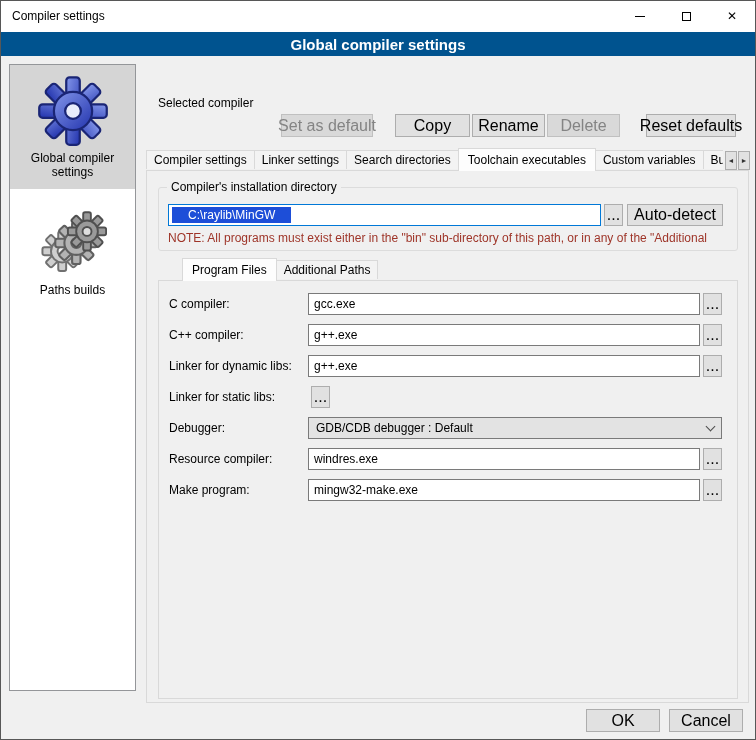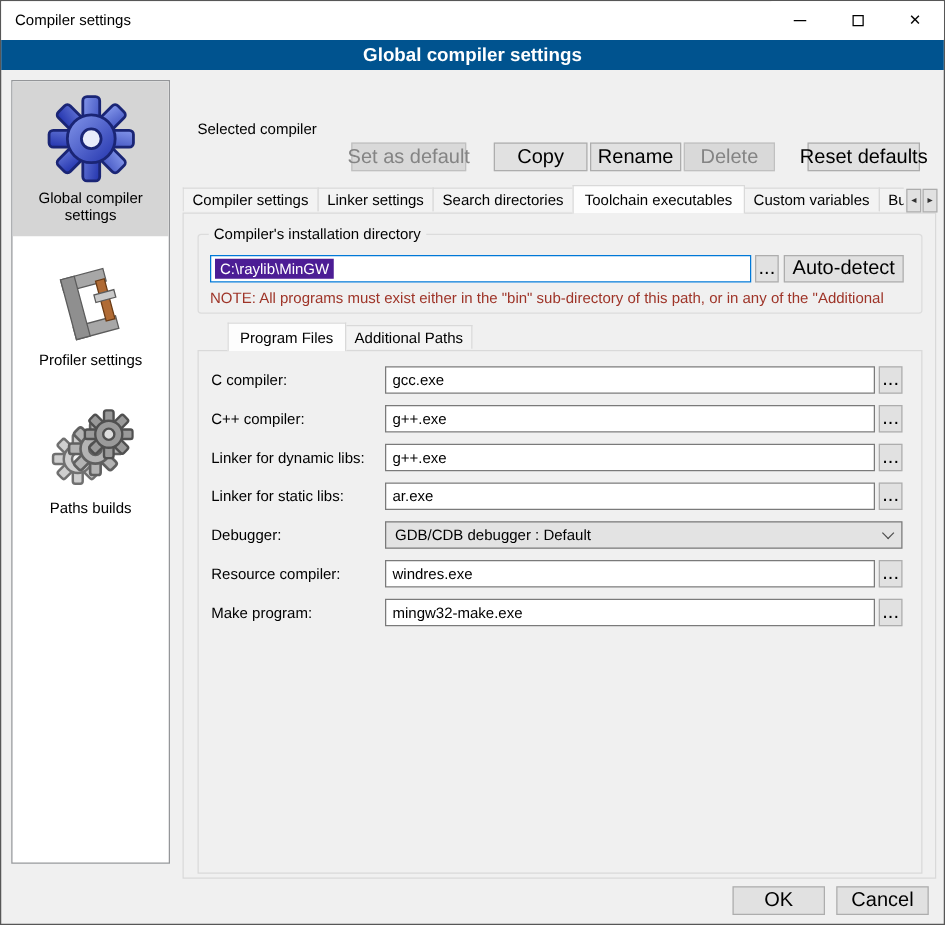--- a/index.html
+++ b/index.html
@@ -64,21 +64,21 @@
   .page { position:absolute; left:145px; top:169px; width:603px; height:533px; border:1px solid #d9d9d9;
           background:#f0f0f0; }
 
   
   .groupbox { position:absolute; left:11px; top:16px; width:580px; height:64px;
               border:1px solid #dcdcdc; border-radius:3px; padding:0 14px 0 9px; }
   .group-legend { position:absolute; top:-8px; left:8px; background:#f0f0f0; padding:0 4px; }
   .dir-row { display:flex; align-items:center; margin-top:16px; }
   .dir-input { flex:1; height:22px; border:1px solid #0078d7; background:#fff; display:flex;
                align-items:center; padding:0 3px; overflow:hidden; white-space:nowrap; }
-  .dir-input .sel { background:#4c1d95; color:#fff; padding:1px 4px; }
+  .dir-input .sel { background:#1d4ed8; color:#fff; padding:1px 16px; }
   .mini-btn { width:19px; height:22px; margin-left:3px; flex:none; }
   .autodetect { width:96px; height:22px; margin-left:4px; flex:none; }
   .note { margin-top:5px; color:#9e3428; white-space:nowrap; overflow:hidden; }
 
   
   .subtabstrip { position:absolute; left:11px; top:88px; height:22px; display:flex; align-items:flex-end;padding-left:24px; }
   .subpage { position:absolute; left:11px; top:109px; width:580px; height:419px; border:1px solid #d9d9d9;
              background:#f0f0f0; }
   .fields { padding:12px 15px 0 10px; }
   .frow { display:flex; align-items:center; margin-bottom:9px; height:22px; }
@@ -132,32 +132,20 @@
     <span>Global compiler settings</span>
   </div>
 
   <div class="sidebar">
     <div class="side-item selected">
       <svg class="side-icon" width="72" height="72" viewBox="0 0 64 64">
         <use href="#gear8" fill="url(#gblue)" stroke="#1a2575" stroke-width="2"></use>
         <circle cx="32" cy="32" r="7" fill="#e8ecfb" stroke="#1a2575" stroke-width="2"></circle>
       </svg>
       <div class="side-label">Global compiler settings</div>
-    </div>
-    <div class="side-item">
-      <svg class="side-icon" width="66" height="66" viewBox="0 0 64 64">
-        <g transform="rotate(-15 32 32)">
-          <rect x="14" y="7" width="34" height="10" fill="#a7a7a7" stroke="#5c5c5c"></rect>
-          <rect x="14" y="45" width="34" height="10" fill="#a7a7a7" stroke="#5c5c5c"></rect>
-          <rect x="14" y="7" width="11" height="48" fill="#8f8f8f" stroke="#5c5c5c"></rect>
-          <rect x="40" y="15" width="7" height="32" fill="#b06b35" stroke="#6b3c16"></rect>
-          <rect x="36" y="25" width="16" height="6" fill="#c9c9c9" stroke="#5c5c5c"></rect>
-        </g>
-      </svg>
-      <div class="side-label">Profiler settings</div>
     </div>
     <div class="side-item">
       <svg class="side-icon" width="68" height="68" viewBox="0 0 64 64">
         <g transform="translate(2,18) scale(0.62)">
           <use href="#gear8" fill="#cfcfcf" stroke="#707070" stroke-width="3"></use>
           <circle cx="32" cy="32" r="7" fill="#f2f2f2" stroke="#707070" stroke-width="3"></circle>
         </g>
         <g transform="translate(14,9) scale(0.66)">
           <use href="#gear8" fill="#b3b3b3" stroke="#606060" stroke-width="3"></use>
           <circle cx="32" cy="32" r="7" fill="#e8e8e8" stroke="#606060" stroke-width="3"></circle>
@@ -239,23 +227,20 @@
         <div class="frow">
           <span class="flabel">Linker for dynamic libs:</span>
           <div class="textbox">
               <span>g++.exe</span>
             </div>
           <div class="btn mini-btn">...</div>
         </div>
 
         <div class="frow">
           <span class="flabel">Linker for static libs:</span>
-          <div class="textbox">
-              <span>ar.exe</span>
-            </div>
           <div class="btn mini-btn">...</div>
         </div>
 
         <div class="frow">
           <span class="flabel">Debugger:</span>
           <div class="choice">
             <span>GDB/CDB debugger : Default</span>
             <span class="combo-arrow"></span>
           </div>
         </div>

